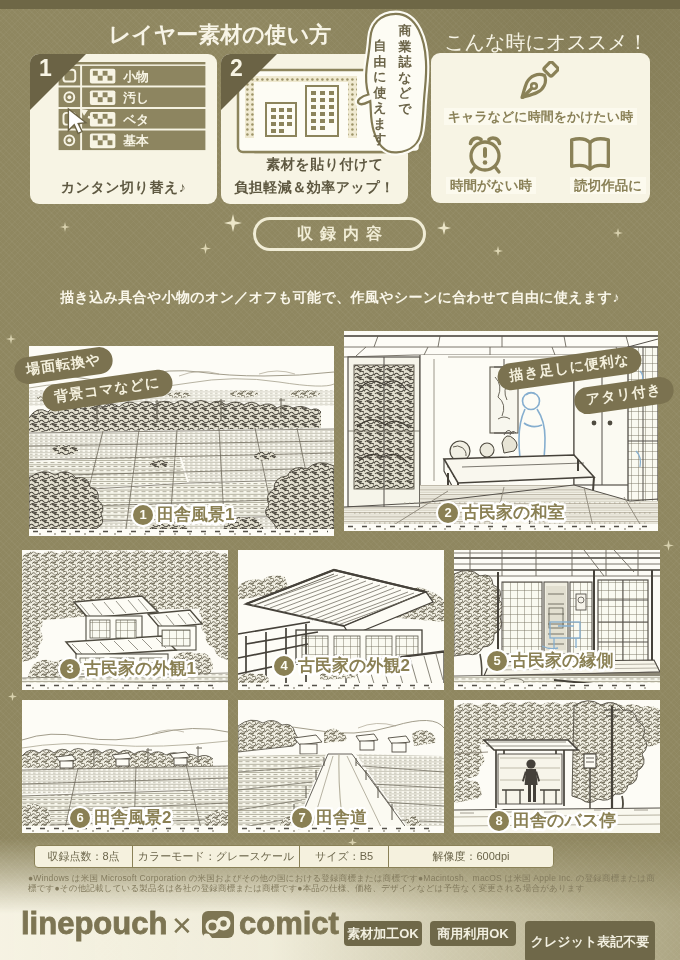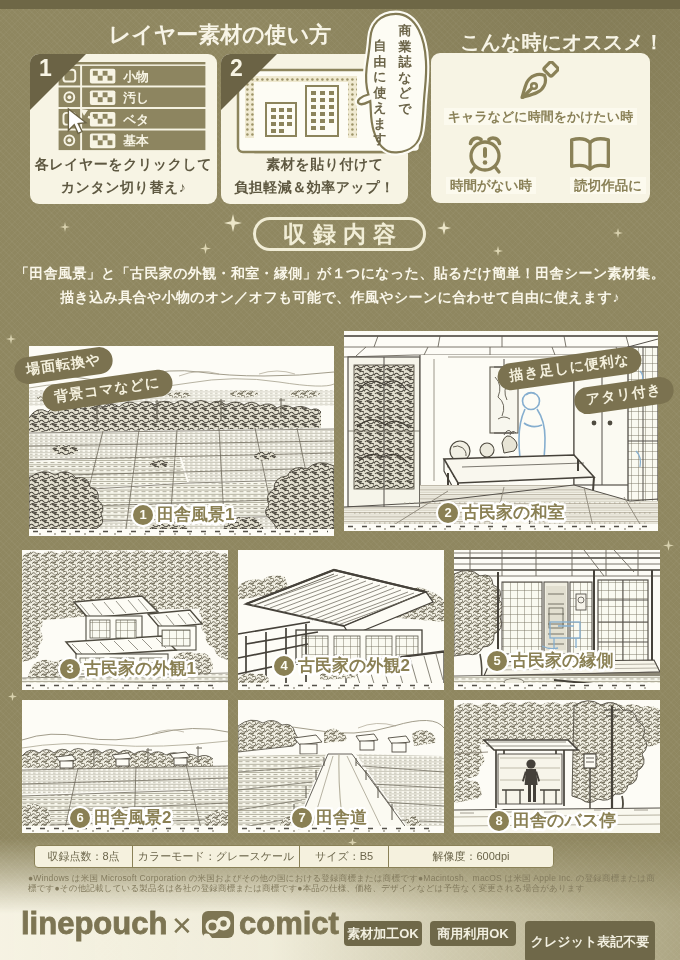--- a/index.html
+++ b/index.html
@@ -32,21 +32,21 @@
 
   <div class="abs" style="left:0;top:0;width:680px;height:9px;background:#6e6746;"></div>
 
   <div class="abs" style="left:0;top:838px;width:680px;height:122px;
     background:linear-gradient(to right, rgba(249,246,231,.97) 0%, rgba(247,244,227,.93) 40%, rgba(243,239,218,.62) 68%, rgba(238,233,208,.32) 100%);
     -webkit-mask-image:linear-gradient(to bottom, rgba(0,0,0,0) 0%, rgba(0,0,0,.45) 30%, #000 62%);
     mask-image:linear-gradient(to bottom, rgba(0,0,0,0) 0%, rgba(0,0,0,.45) 30%, #000 62%);"></div>
 
   <div class="abs" style="left:0;top:20px;width:440px;text-align:center;font-size:22px;font-weight:bold;color:#f7f4e6;">レイヤー素材の使い方</div>
 
-  <div class="abs" style="left:452px;top:29px;width:220px;text-align:center;font-size:20px;font-weight:bold;color:#f7f4e6;">こんな時にオススメ！</div>
+  <div class="abs" style="left:436px;top:29px;width:220px;text-align:center;font-size:20px;font-weight:normal;color:#f7f4e6;">こんな時にオススメ！</div>
 
   <div class="box" style="left:30px;top:54px;width:187px;height:150px;"></div>
 
   <div class="badge-num" style="left:30px;top:54px;">1</div>
 
   <svg class="abs" style="left:58px;top:62px;" width="148" height="92" viewBox="0 0 150 94">
     <g>
       <rect x="0" y="0" width="150" height="2.5" fill="#8d8560"></rect>
 
       <g fill="#8d8560">
@@ -118,21 +118,20 @@
       </g>
 
       <g transform="translate(6,46)">
         <path d="M4 2 L4 24 L10 18 L14 27 L18 25 L14 17 L22 16 Z" fill="#ffffff" stroke="#6b6345" stroke-width="1.4"></path>
         <path d="M16 2 L20 9 L24 3 Z" fill="#f7f4e4"></path>
         <path d="M24 10 L30 12" stroke="#f7f4e4" stroke-width="2.5" fill="none"></path>
       </g>
     </g>
   </svg>
 
-  <div class="boxcap" style="left:30px;top:156px;width:187px;">各レイヤーをクリックして</div>
   <div class="boxcap" style="left:30px;top:179px;width:187px;">カンタン切り替え♪</div>
 
   <div class="box" style="left:221px;top:54px;width:187px;height:150px;"></div>
 
   <div class="badge-num" style="left:221px;top:54px;">2</div>
 
   <svg class="abs" style="left:236px;top:68px;" width="190" height="88" viewBox="0 0 190 88">
     <defs>
       <pattern id="dots" width="5" height="5" patternUnits="userSpaceOnUse">
         <rect width="5" height="5" fill="#efe9d0"></rect>
@@ -231,21 +230,21 @@
 
   <svg class="abs" style="left:352px;top:10px;" width="84" height="150" viewBox="0 0 92 158" preserveAspectRatio="none">
     <path d="M48 4 C31 4 21 15 20 30 C19 44 17 52 16 61 C15 70 15 80 18 89 C10 91 5 95 7 98 C10 101 15 98 20 96 C21 107 20 117 24 128 C28 141 36 151 49 150 C65 149 74 140 76 127 C78 114 78 104 79 93 C80 80 82 69 81 54 C80 33 72 4 48 4 Z" fill="#fdfcf4" stroke="#fdfcf4" stroke-width="7" stroke-linejoin="round"></path>
     <path d="M48 4 C31 4 21 15 20 30 C19 44 17 52 16 61 C15 70 15 80 18 89 C10 91 5 95 7 98 C10 101 15 98 20 96 C21 107 20 117 24 128 C28 141 36 151 49 150 C65 149 74 140 76 127 C78 114 78 104 79 93 C80 80 82 69 81 54 C80 33 72 4 48 4 Z" fill="#fdfcf4" stroke="#827a54" stroke-width="2.4"></path>
   </svg>
 
   <div class="abs" style="left:397px;top:23px;width:16px;text-align:center;font-size:13px;line-height:15.5px;font-weight:bold;color:#6b6448;">商<br>業<br>誌<br>な<br>ど<br>で</div>
   <div class="abs" style="left:372px;top:38px;width:16px;text-align:center;font-size:13px;line-height:15.5px;font-weight:bold;color:#6b6448;">自<br>由<br>に<br>使<br>え<br>ま<br>す</div>
 
   <div class="abs" style="left:253px;top:217px;width:173px;height:34px;border:3px solid #f1edd6;border-radius:20px;box-sizing:border-box;
-       display:flex;align-items:center;justify-content:center;font-size:23px;font-weight:bold;color:#f1edd6;letter-spacing:7px;text-indent:7px;">収録内容</div>
+       display:flex;align-items:center;justify-content:center;font-size:16px;font-weight:bold;color:#f1edd6;letter-spacing:7px;text-indent:7px;">収録内容</div>
 
   <svg class="spark" style="left:224px;top:214px;" width="18" height="18" viewBox="0 0 18 18">
       <path d="M9 0 L10.8 7.2 L18 9 L10.8 10.8 L9 18 L7.2 10.8 L0 9 L7.2 7.2 Z" fill="#ece6c8"></path>
     </svg>
   <svg class="spark" style="left:200px;top:243px;" width="11" height="11" viewBox="0 0 18 18">
       <path d="M9 0 L10.8 7.2 L18 9 L10.8 10.8 L9 18 L7.2 10.8 L0 9 L7.2 7.2 Z" fill="#ded7b4"></path>
     </svg>
   <svg class="spark" style="left:437px;top:221px;" width="14" height="14" viewBox="0 0 18 18">
       <path d="M9 0 L10.8 7.2 L18 9 L10.8 10.8 L9 18 L7.2 10.8 L0 9 L7.2 7.2 Z" fill="#ece6c8"></path>
     </svg>
@@ -265,21 +264,20 @@
   <svg class="spark" style="left:663px;top:540px;" width="11" height="11" viewBox="0 0 18 18">
       <path d="M9 0 L10.8 7.2 L18 9 L10.8 10.8 L9 18 L7.2 10.8 L0 9 L7.2 7.2 Z" fill="#d8d1ae"></path>
     </svg>
   <svg class="spark" style="left:8px;top:692px;" width="9" height="9" viewBox="0 0 18 18">
       <path d="M9 0 L10.8 7.2 L18 9 L10.8 10.8 L9 18 L7.2 10.8 L0 9 L7.2 7.2 Z" fill="#d8d1ae"></path>
     </svg>
   <svg class="spark" style="left:348px;top:838px;" width="9" height="9" viewBox="0 0 18 18">
       <path d="M9 0 L10.8 7.2 L18 9 L10.8 10.8 L9 18 L7.2 10.8 L0 9 L7.2 7.2 Z" fill="#d8d1ae"></path>
     </svg>
 
-  <div class="abs" style="left:0;top:265px;width:680px;text-align:center;font-size:14px;font-weight:bold;color:#faf7ea;letter-spacing:0.35px;">「田舎風景」と「古民家の外観・和室・縁側」が１つになった、貼るだけ簡単！田舎シーン素材集。</div>
 
   <div class="abs" style="left:0;top:289px;width:680px;text-align:center;font-size:14px;font-weight:bold;color:#faf7ea;letter-spacing:0.35px;">描き込み具合や小物のオン／オフも可能で、作風やシーンに合わせて自由に使えます♪</div>
 
   <svg width="0" height="0" style="position:absolute;">
     <defs>
       <pattern id="scr" width="9" height="7" patternUnits="userSpaceOnUse">
         <rect width="9" height="7" fill="#f0eee2"></rect>
         <path d="M0 4 Q2 0 4.5 3 T9 2 M1 6.5 Q3.5 3.5 6 6 M5 1 Q7.5 -1 9 1.5 M2 5 Q4 7.5 7 5.5 M6.5 4 Q8 2.5 9 4.5" stroke="#67624f" fill="none" stroke-width="0.95"></path>
       </pattern>
       <pattern id="fold" width="10" height="8" patternUnits="userSpaceOnUse">

